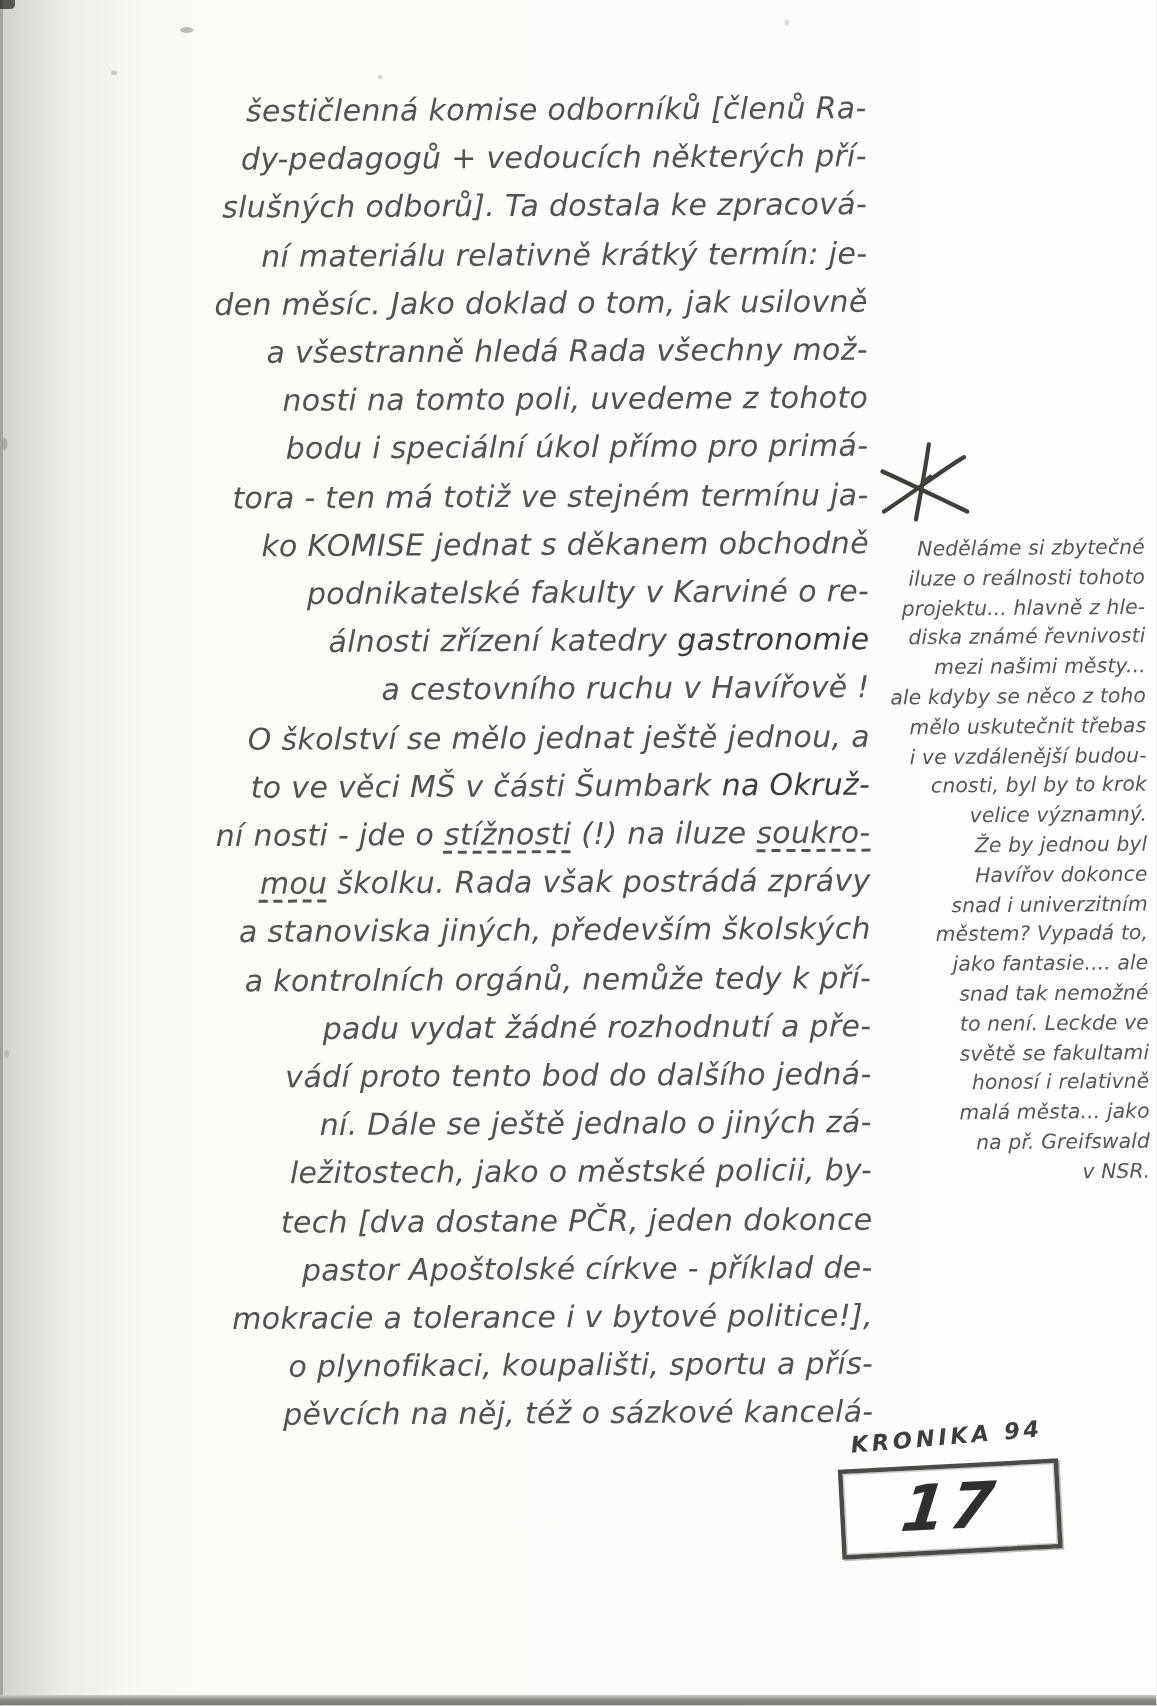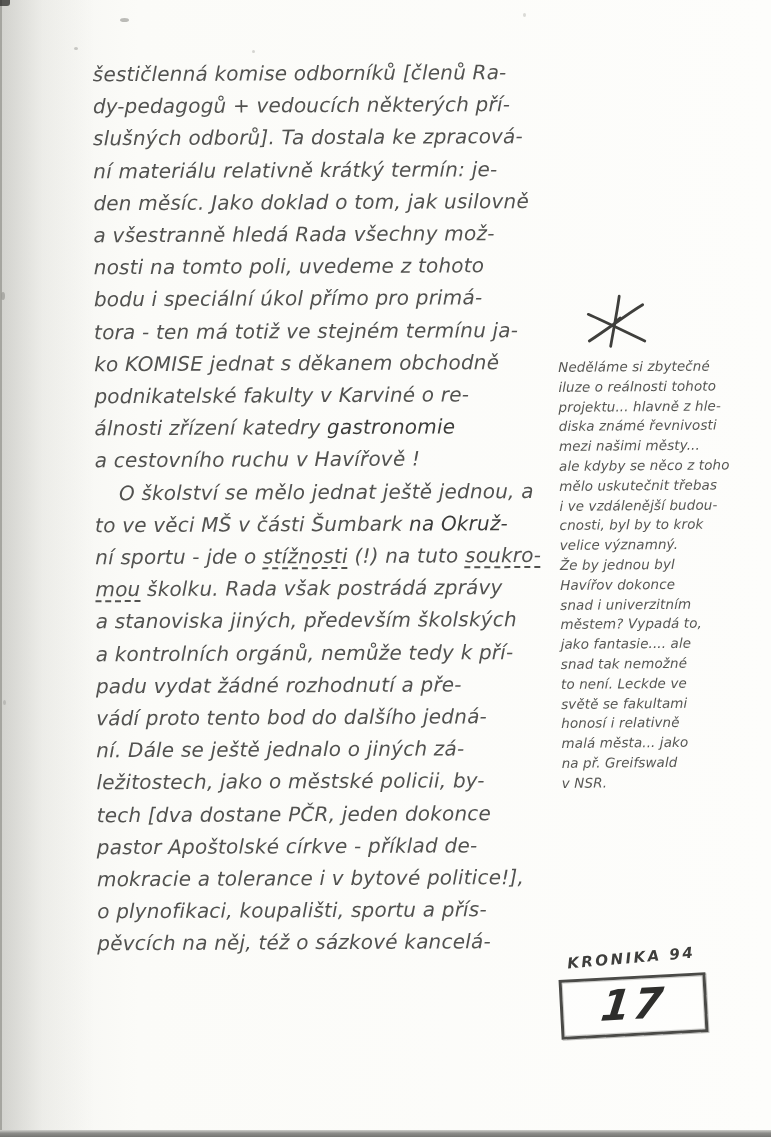--- a/index.html
+++ b/index.html
@@ -6,20 +6,21 @@
   body {
     width: 771px; height: 1137px;
     background: #e9e9e6;
     font-family: "DejaVu Sans", sans-serif;
   }
   .page {
     position: relative;
     width: 771px; height: 1137px;
     background: linear-gradient(to right, #f3f3ef 0%, #fbfbf8 18%, #fdfdfb 100%);
     overflow: hidden;
+    text-align: right;
   }
   
   .left-shade {
     position: absolute; left: 0; top: 0; bottom: 0; width: 95px;
     background: linear-gradient(to right, rgba(145,145,140,0.35), rgba(190,190,184,0.16) 45%, rgba(255,255,255,0));
     pointer-events: none;
   }
   .left-edge-line {
     position: absolute; left: 0; top: 0; bottom: 0; width: 2px;
     background: rgba(110,110,104,0.45);
@@ -124,21 +125,21 @@
       <div class="mline"><span>a všestranně hledá Rada všechny mož-</span></div>
       <div class="mline"><span>nosti na tomto poli, uvedeme z tohoto</span></div>
       <div class="mline"><span>bodu i speciální úkol přímo pro primá-</span></div>
       <div class="mline"><span>tora - ten má totiž ve stejném termínu ja-</span></div>
       <div class="mline"><span>ko KOMISE jednat s děkanem obchodně</span></div>
       <div class="mline"><span>podnikatelské fakulty v Karviné o re-</span></div>
       <div class="mline"><span>álnosti zřízení katedry </span><span class="b">gastronomie</span></div>
       <div class="mline"><span>a cestovního ruchu v Havířově !</span></div>
       <div class="mline indent"><span>O školství se mělo jednat ještě jednou, a</span></div>
       <div class="mline"><span>to ve věci MŠ v části Šumbark </span><span class="b">na Okruž-</span></div>
-      <div class="mline"><span>ní sportu - jde o </span><span class="u">stížnosti</span><span> (!) na tuto </span><span class="u">soukro-</span></div>
+      <div class="mline"><span>ní nosti - jde o </span><span class="u">stížnosti</span><span> (!) na iluze </span><span class="u">soukro-</span></div>
       <div class="mline"><span class="u">mou</span><span> školku. Rada však postrádá zprávy</span></div>
       <div class="mline"><span>a stanoviska jiných, především školských</span></div>
       <div class="mline"><span>a kontrolních orgánů, nemůže tedy k pří-</span></div>
       <div class="mline"><span>padu vydat žádné rozhodnutí a pře-</span></div>
       <div class="mline"><span>vádí proto tento bod do dalšího jedná-</span></div>
       <div class="mline"><span>ní. Dále se ještě jednalo o jiných zá-</span></div>
       <div class="mline"><span>ležitostech, jako o městské policii, by-</span></div>
       <div class="mline"><span>tech [dva dostane PČR, jeden dokonce</span></div>
       <div class="mline"><span>pastor Apoštolské církve - příklad de-</span></div>
       <div class="mline"><span>mokracie a tolerance i v bytové politice!],</span></div>

